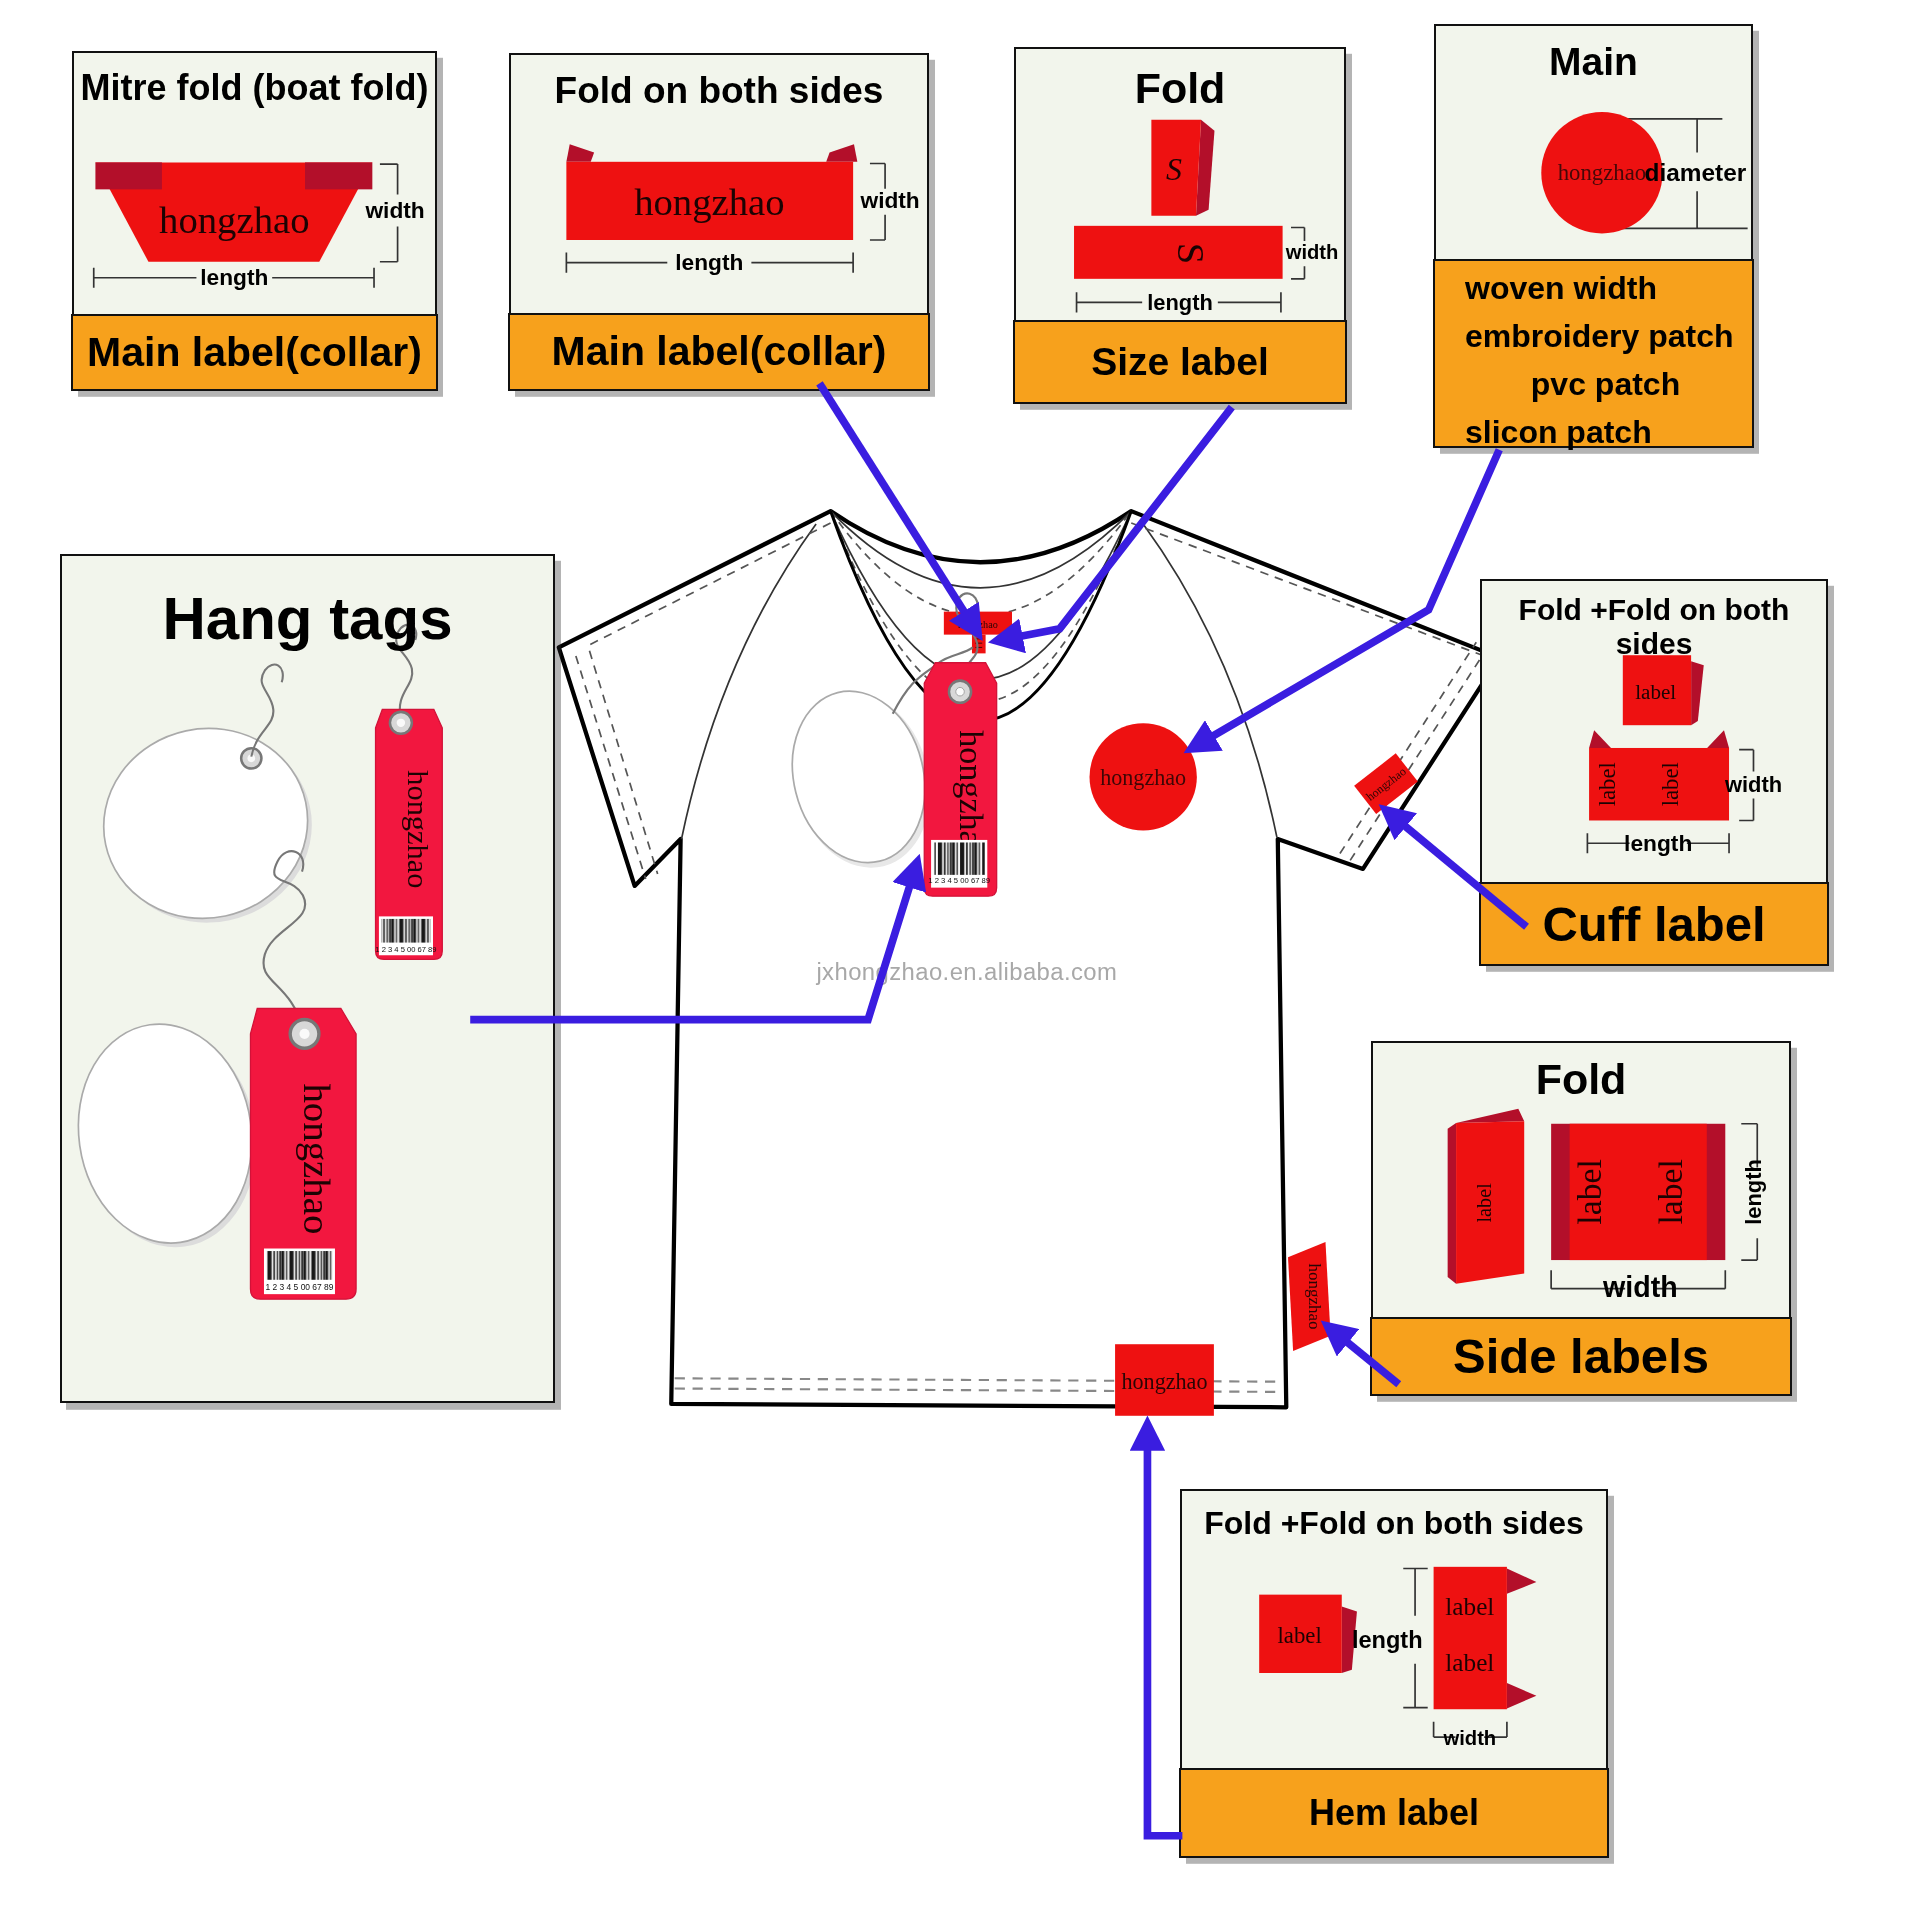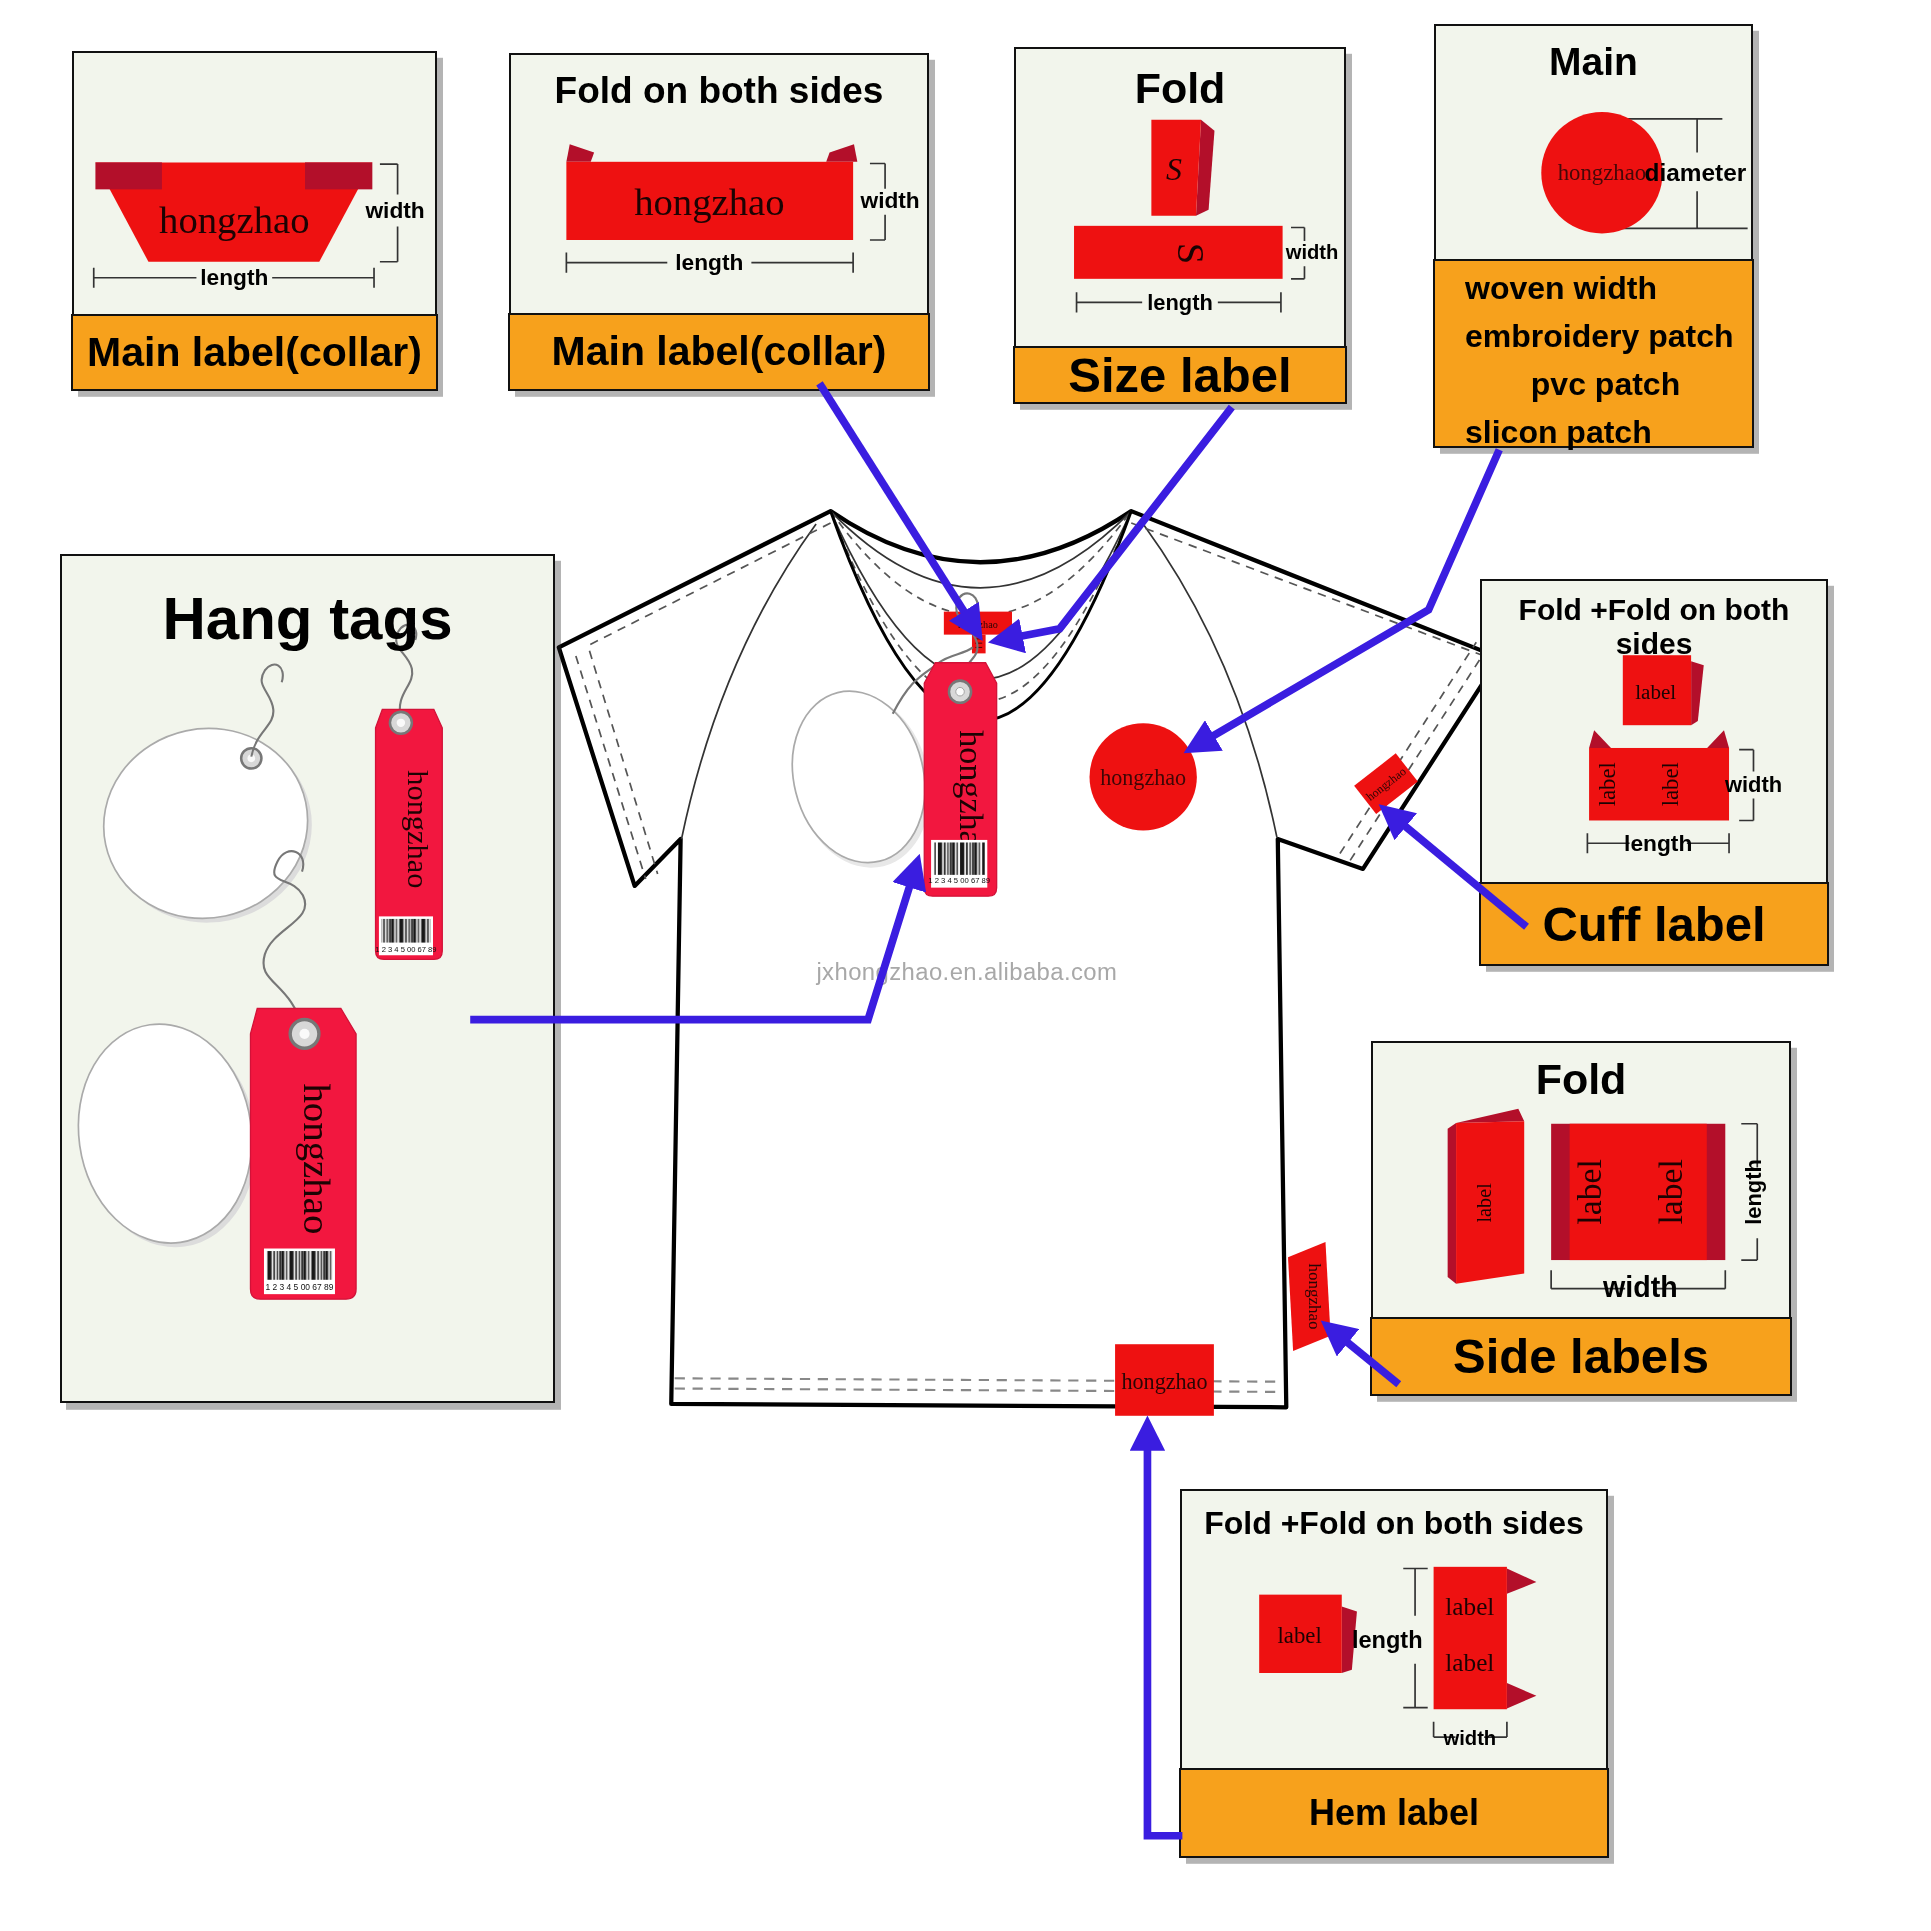--- a/index.html
+++ b/index.html
@@ -123,20 +123,21 @@
     <svg class="dsvg" viewBox="0 0 428 398">
       <polygon points="25,130 354,130 291,248 88,248" class="fred"></polygon>
       <rect x="25" y="130" width="79" height="32" class="fdark"></rect>
       <rect x="274" y="130" width="80" height="32" class="fdark"></rect>
       <text x="190" y="214" text-anchor="middle" font-size="46" class="serif" fill="#1c0303">hongzhao</text>
       <path class="mline" d="M363,132 h21 M384,132 v36 M384,206 v42 M384,248 h-21"></path>
       <text x="381" y="196" text-anchor="middle" font-size="27" class="dim">width</text>
       <path class="mline" d="M23,255 v24 M356,255 v24 M23,267 H145 M235,267 H356"></path>
       <text x="190" y="276" text-anchor="middle" font-size="27" class="dim">length</text>
     </svg>
+    <div class="btitle" style="top:13.6px;font-size:36px;">Mitre fold (boat fold)</div>
     <div class="cap" style="height:77px;font-size:41px;">Main label(collar)</div>
   </div>
 
   <div class="ibox" style="left:509px;top:53px;width:420px;height:337px;">
     <svg class="dsvg" viewBox="0 0 493 396">
       <polygon points="65,127 69,106 98,116 94,127" class="fdark"></polygon>
       <polygon points="374,127 378,116 407,106 411,127" class="fdark"></polygon>
       <rect x="65" y="127" width="341" height="93" class="fred"></rect>
       <text x="235" y="190" text-anchor="middle" font-size="46" class="serif" fill="#1c0303">hongzhao</text>
       <path class="mline" d="M426,129 h18 M444,129 v30 M444,190 v30 M426,220 h18"></path>
@@ -154,21 +155,21 @@
       <polygon points="161,84 220,84 214,198 161,198" class="fred"></polygon>
       <text x="188" y="156" text-anchor="middle" font-size="38" font-style="italic" class="serif" fill="#1c0303">S</text>
       <rect x="69" y="210" width="248" height="63" class="fred"></rect>
       <text x="193" y="243" transform="rotate(90 193 243)" text-anchor="middle" font-size="46" class="serif" fill="#1c0303">S</text>
       <path class="mline" d="M327,212 h16 M343,212 v16 M343,258 v15 M327,273 h16"></path>
       <text x="352" y="250" text-anchor="middle" font-size="24" class="dim">width</text>
       <path class="mline" d="M72,289 v24 M315,289 v24 M72,301 H150 M240,301 H315"></path>
       <text x="195" y="310" text-anchor="middle" font-size="26" class="dim">length</text>
     </svg>
     <div class="btitle" style="top:15.3px;font-size:43px;">Fold</div>
-    <div class="cap" style="height:58px;font-size:49px;margin-top:16px;">Size label</div>
+    <div class="cap" style="height:84px;font-size:39px;margin-top:16px;">Size label</div>
   </div>
 
   <div class="ibox" style="left:1434px;top:24px;width:319px;height:423px;">
     <svg class="dsvg" viewBox="0 0 374 497">
       <path class="mline" d="M187,110 H340 M310,110 V150 M310,196 V240 M187,240 H370"></path>
       <circle cx="197" cy="174" r="72" class="fred"></circle>
       <text x="197" y="183" text-anchor="middle" font-size="27" class="serif" fill="#460808">hongzhao</text>
       <text x="308" y="184" text-anchor="middle" font-size="29" class="dim">diameter</text>
     </svg>
     <div class="btitle" style="top:13.6px;font-size:39px;">Main</div>

